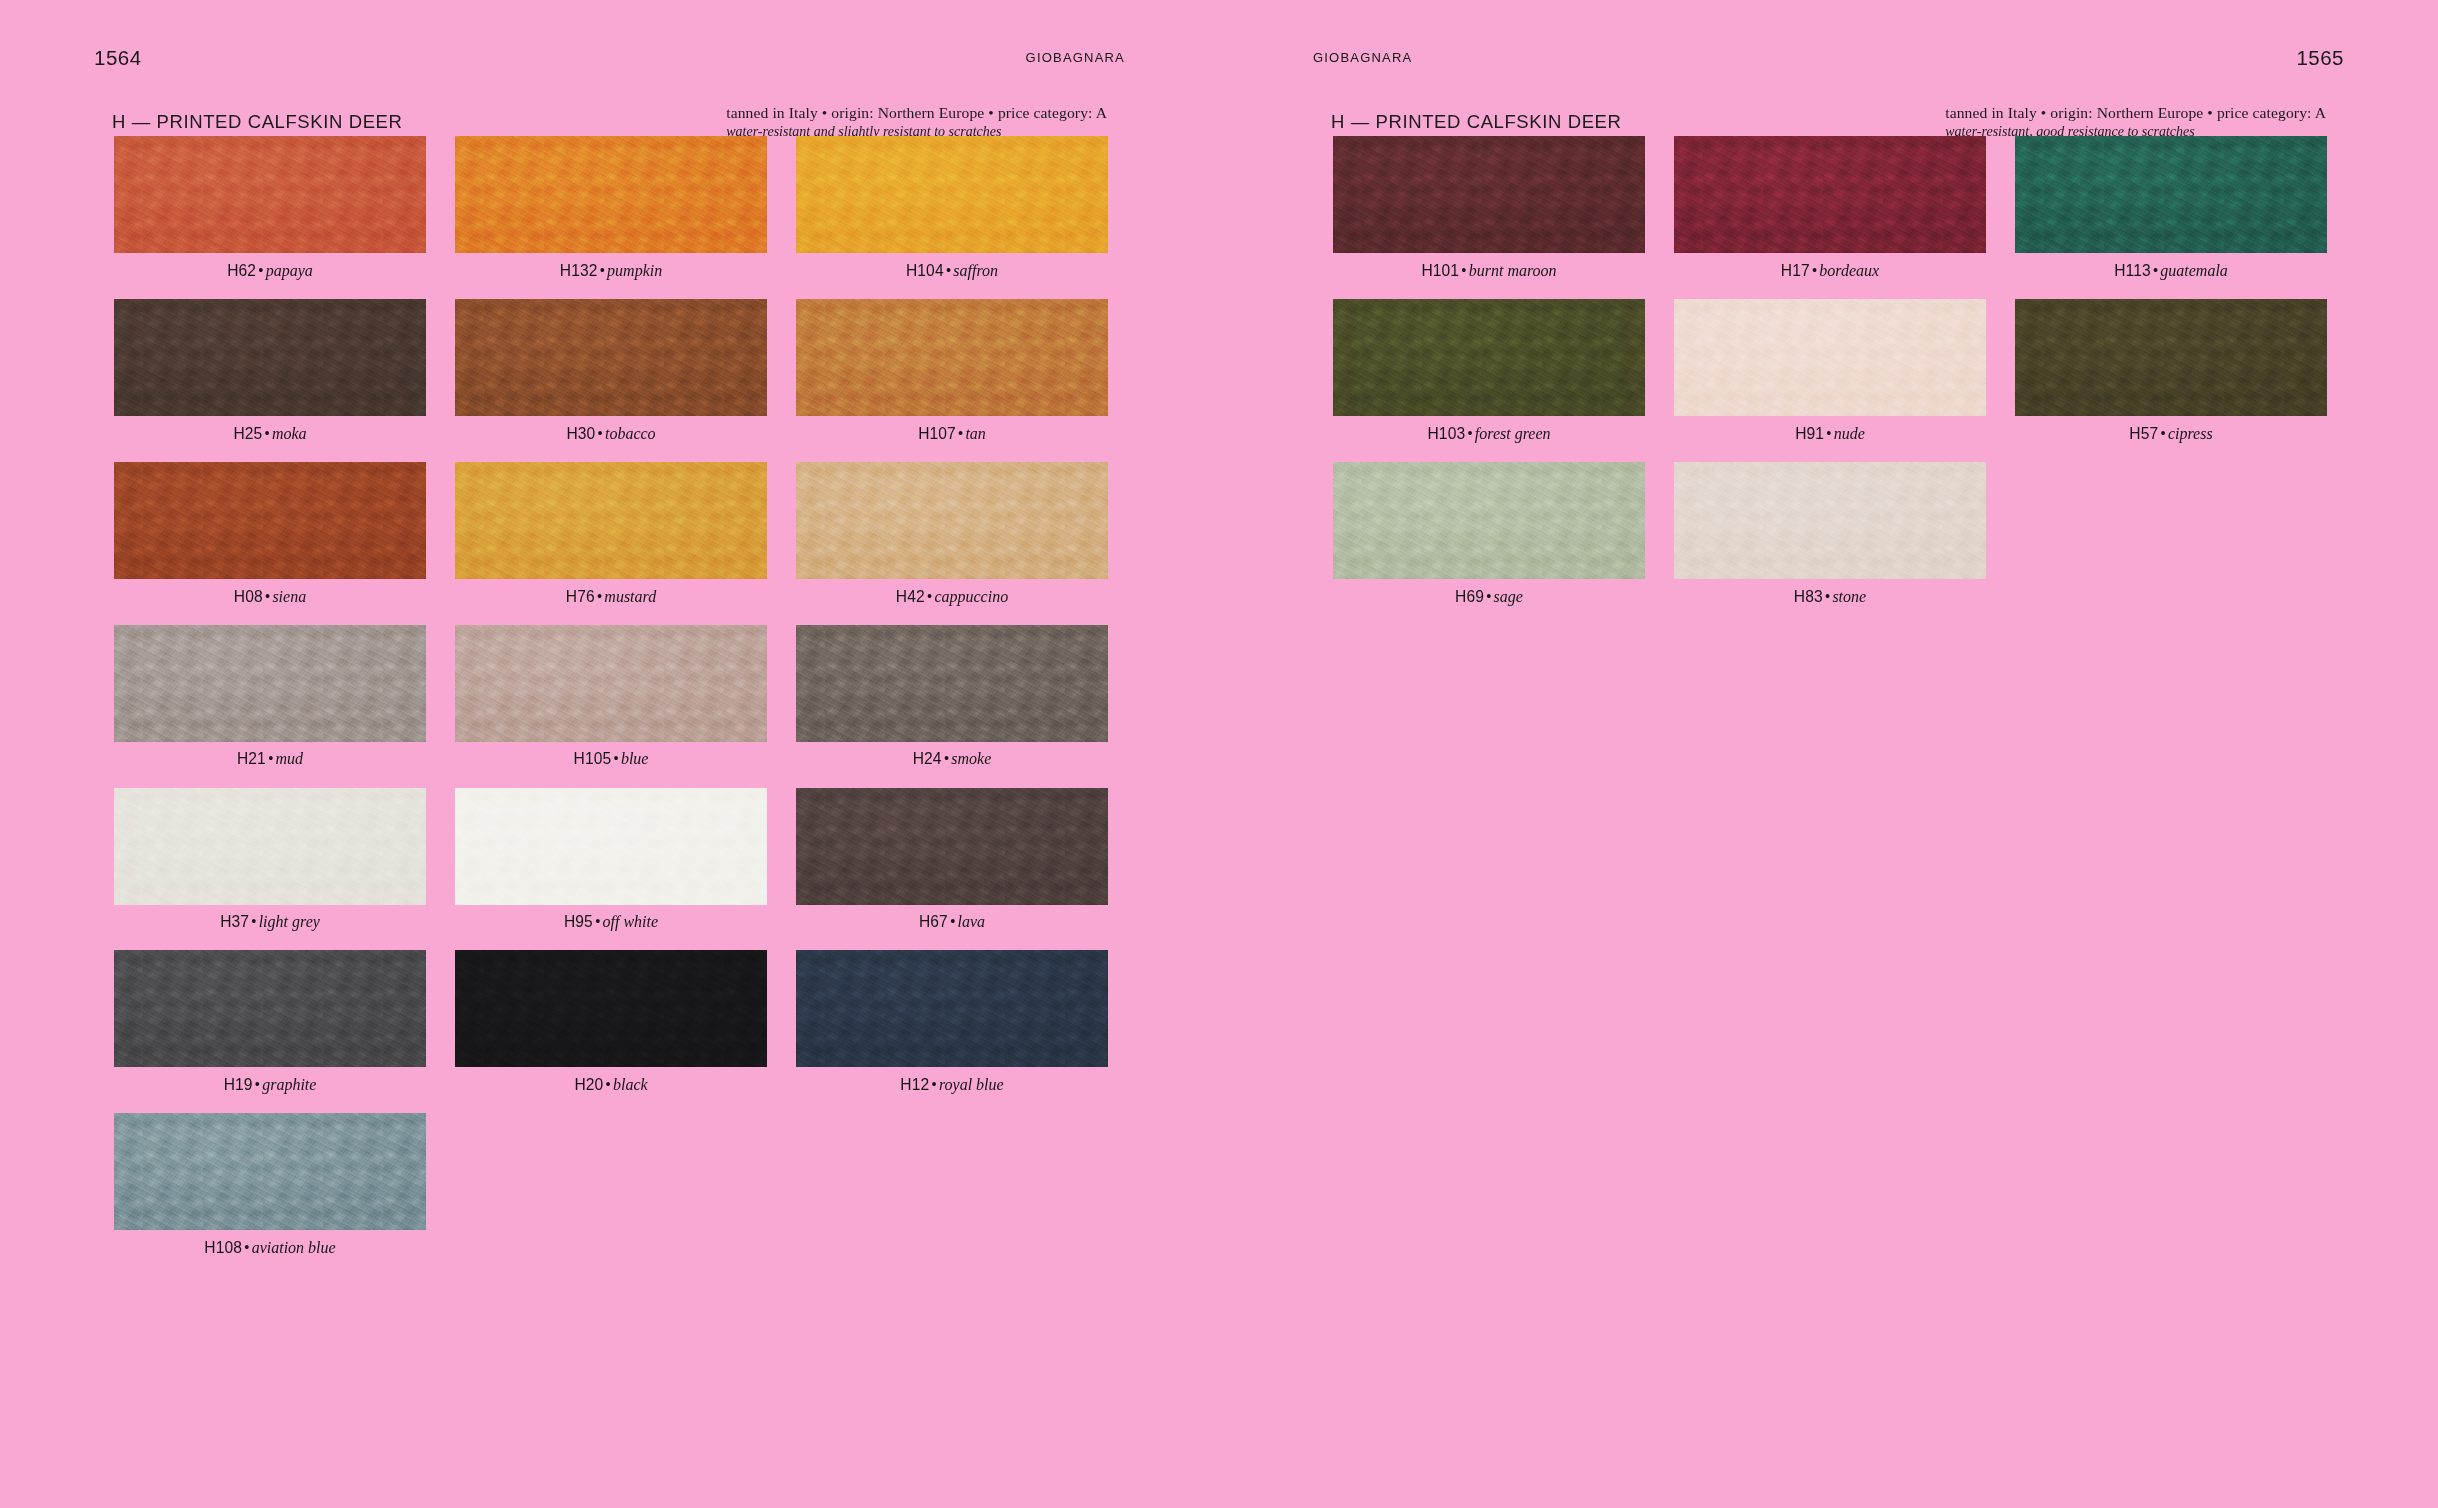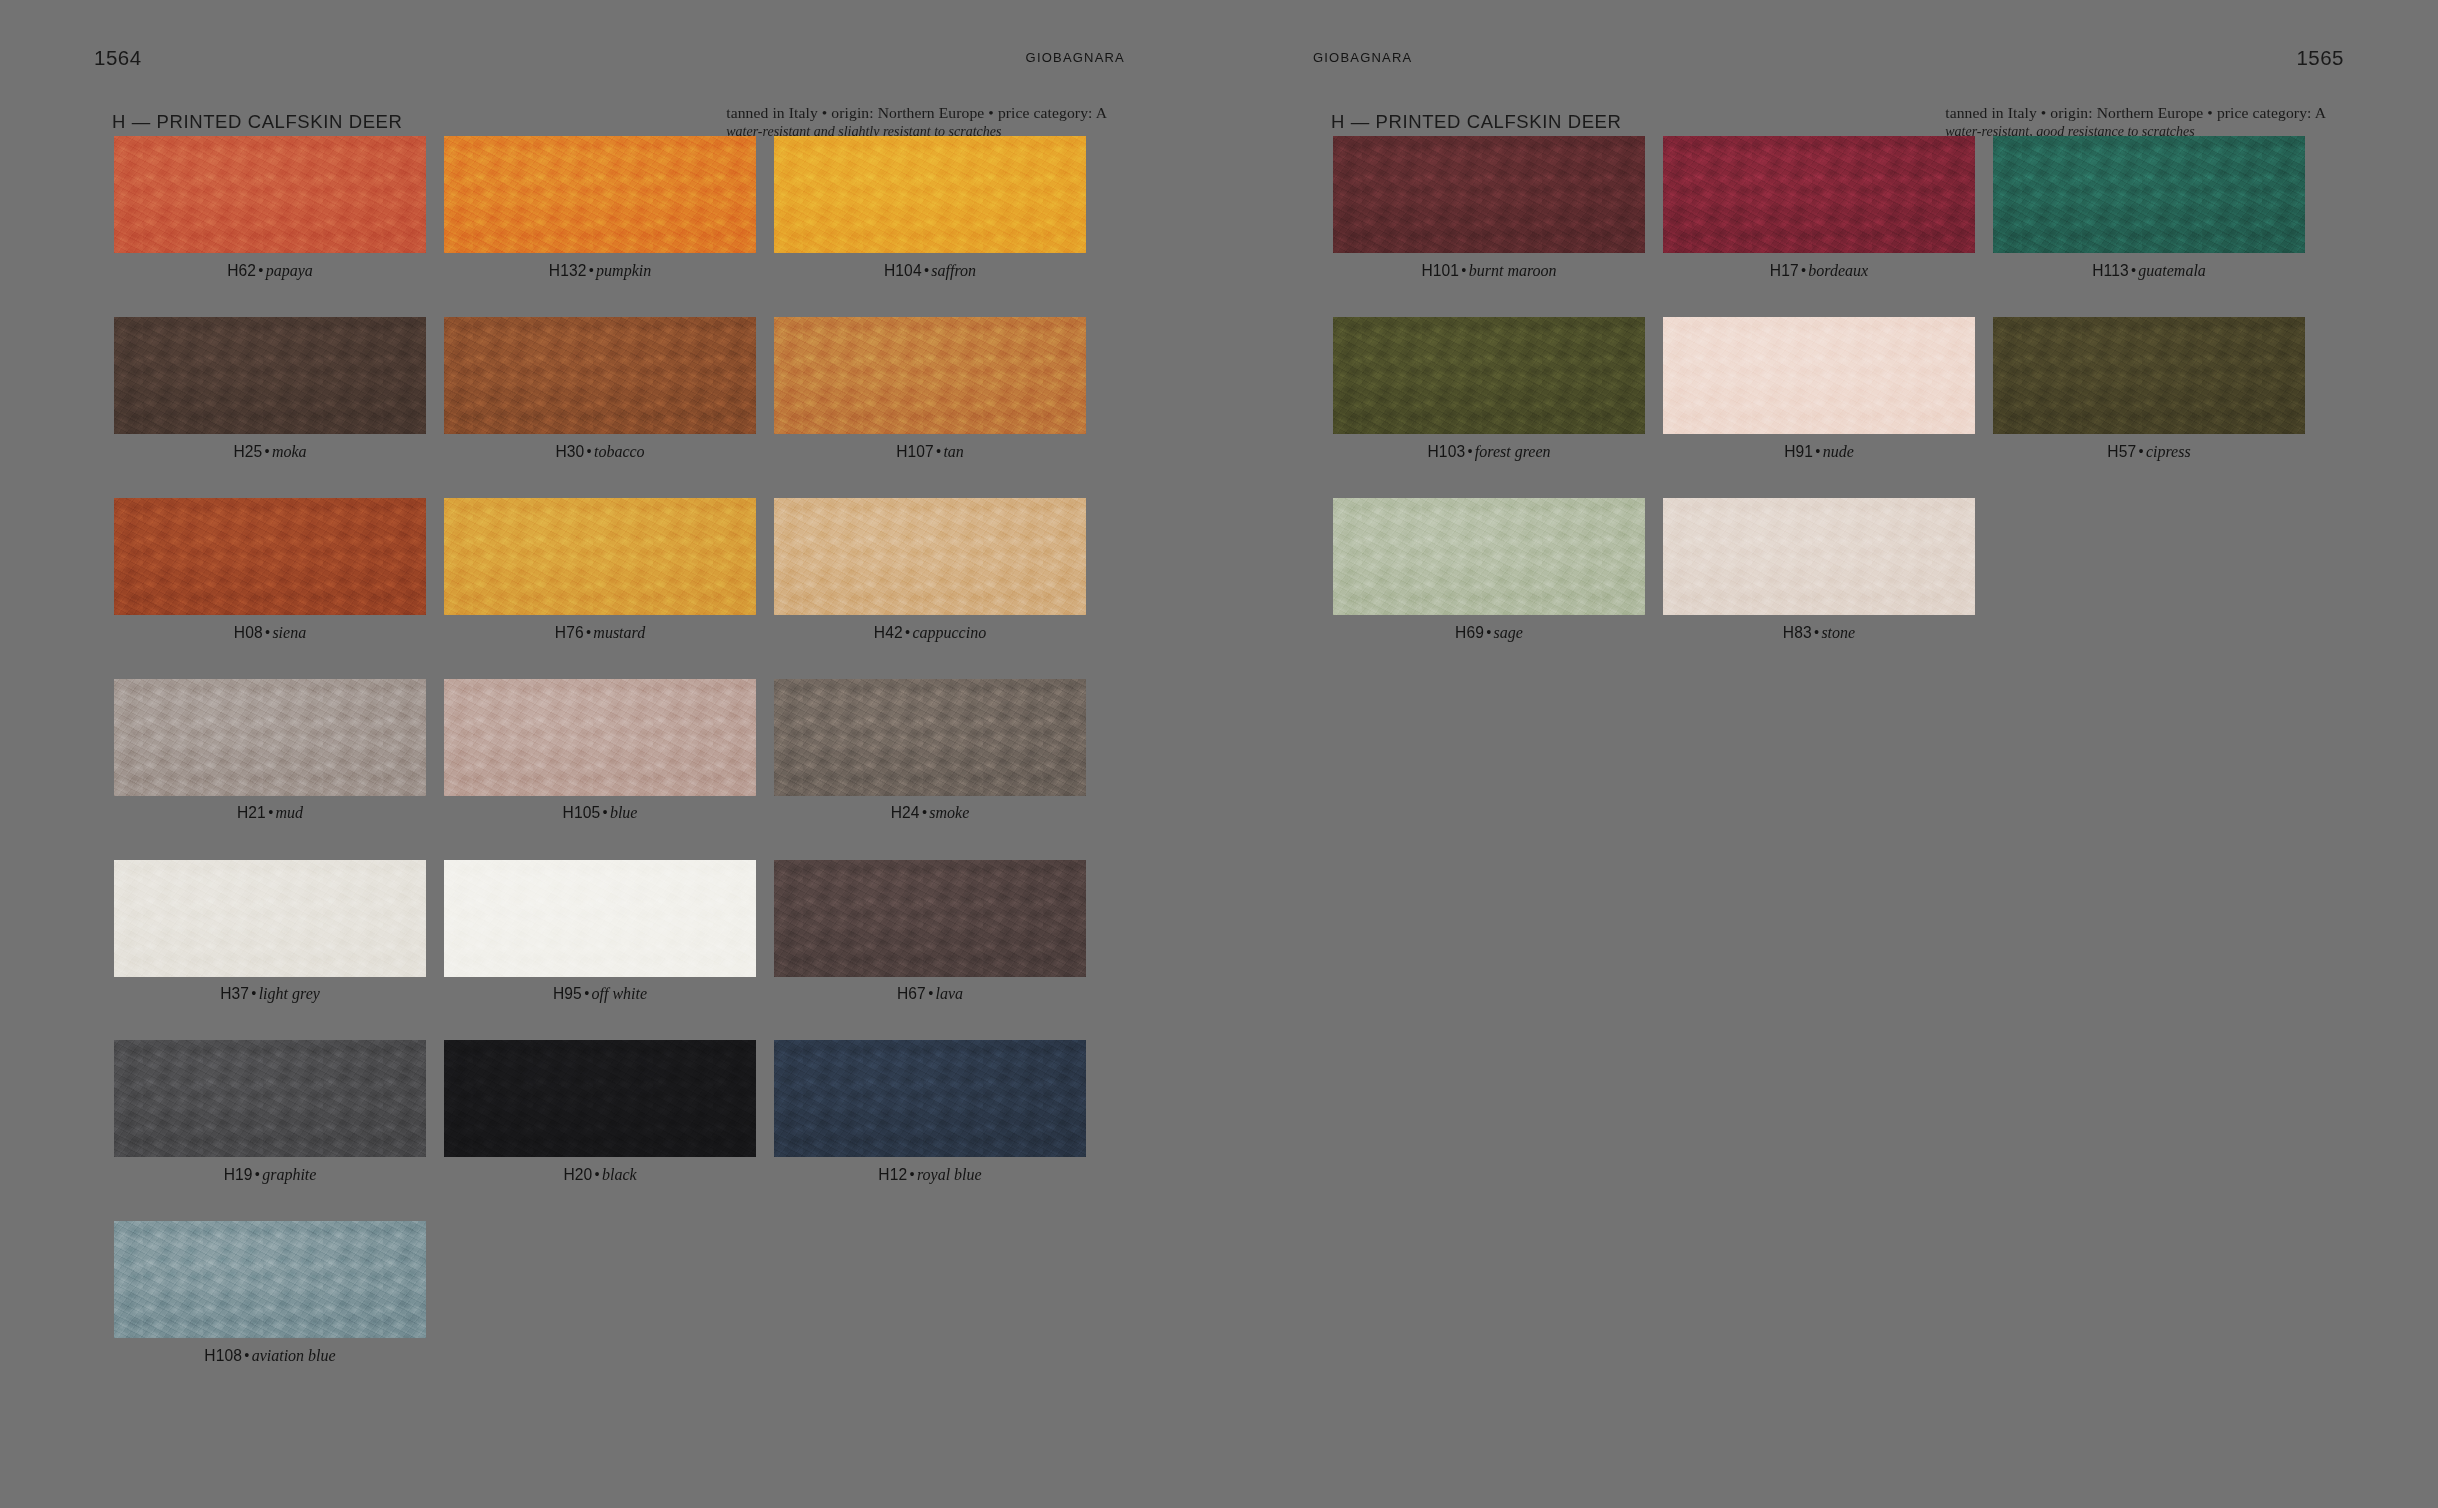--- a/index.html
+++ b/index.html
@@ -21,21 +21,21 @@
     position: relative;
     width: 2438px;
     height: 1509px;
     display: flex;
   }
 
   .page {
     position: relative;
     width: 1219px;
     height: 1509px;
-    background: #737373;
+    background: #f9a8d4;
   }
 
   
   .running-head {
     position: absolute;
     top: 43px;
     left: 94px;
     right: 94px;
     height: 29px;
     display: flex;
@@ -90,21 +90,20 @@
   
   .grid {
     position: absolute;
     top: 136px;
     left: 114px;
     width: 995px;
     display: grid;
     grid-template-columns: repeat(3, 312px);
     column-gap: 29px;
     row-gap: 0px;
-    gap: 18px;
   }
 
   .cell {
     width: 312px;
     margin-bottom: 19.5px;
   }
 
   .swatch {
     position: relative;
     width: 312px;

